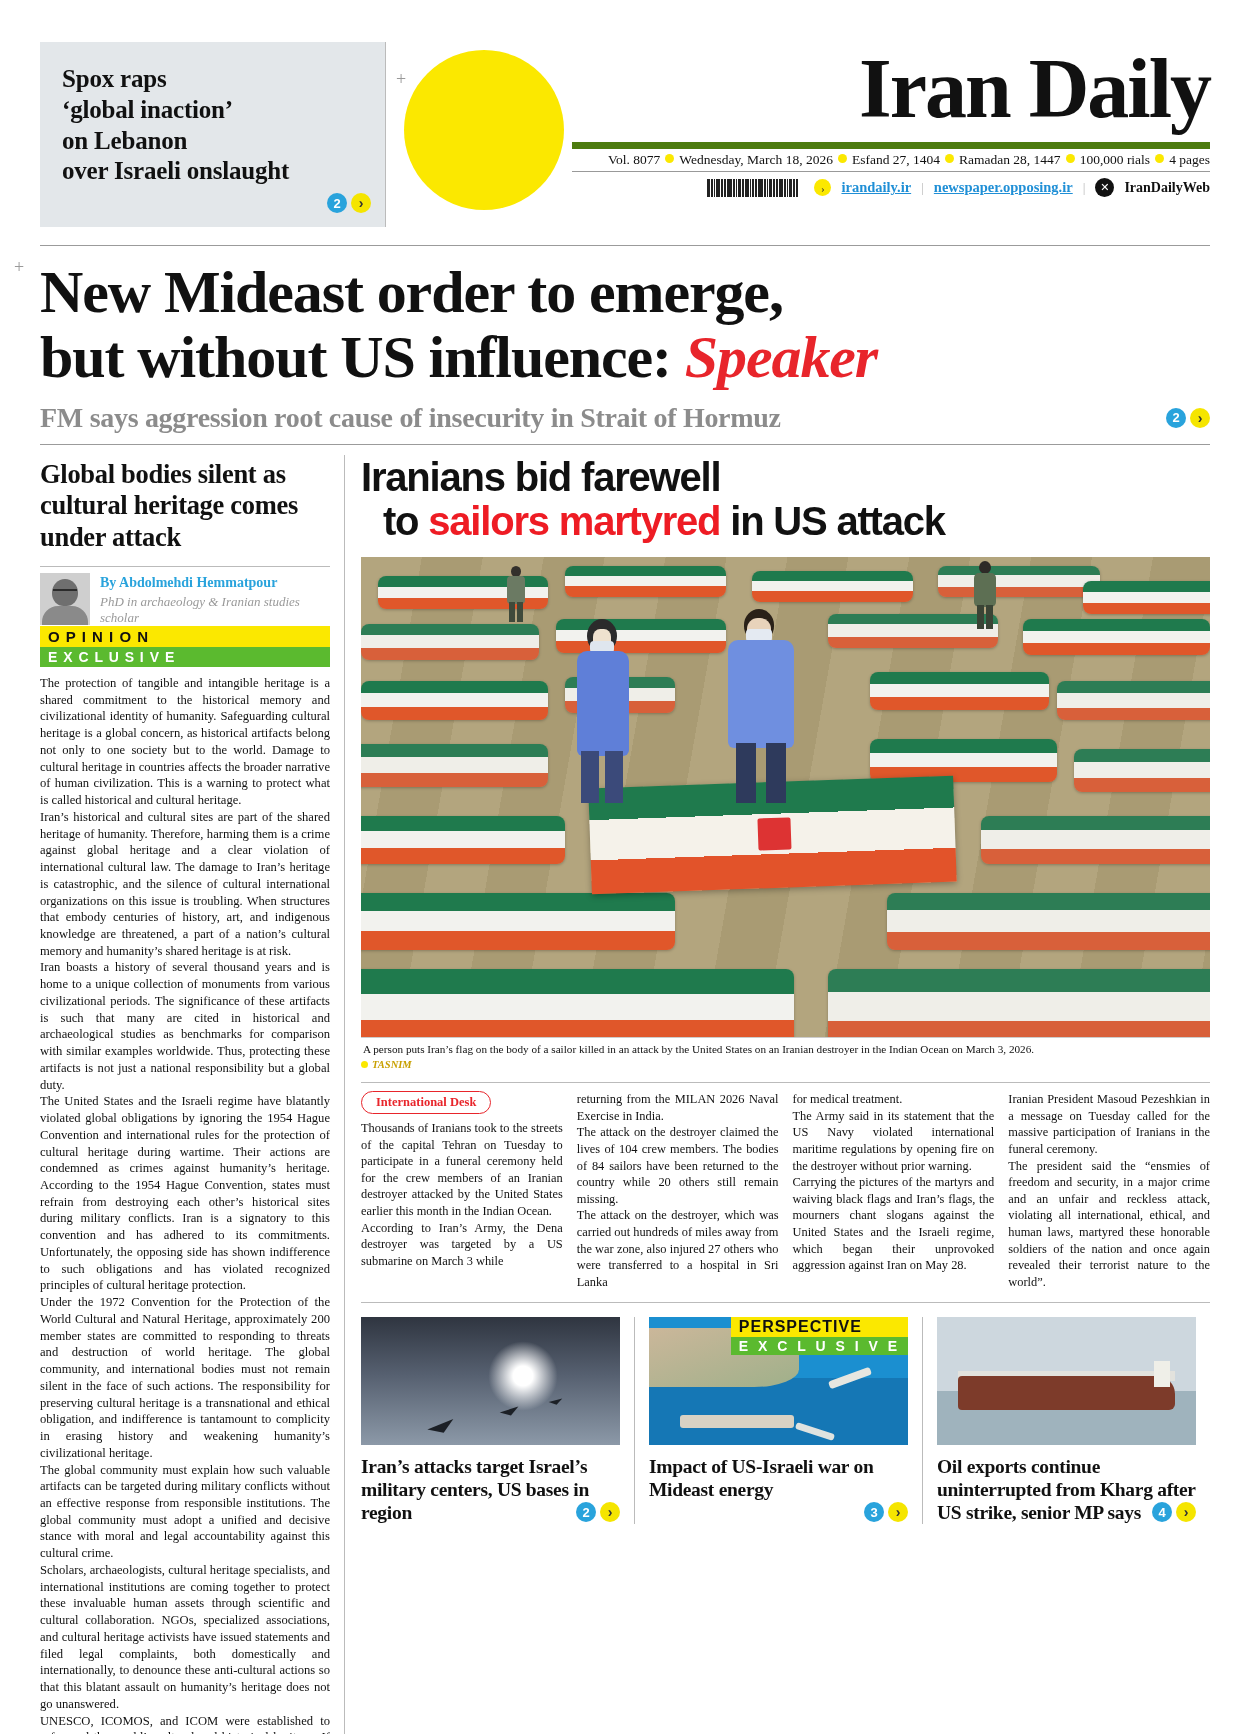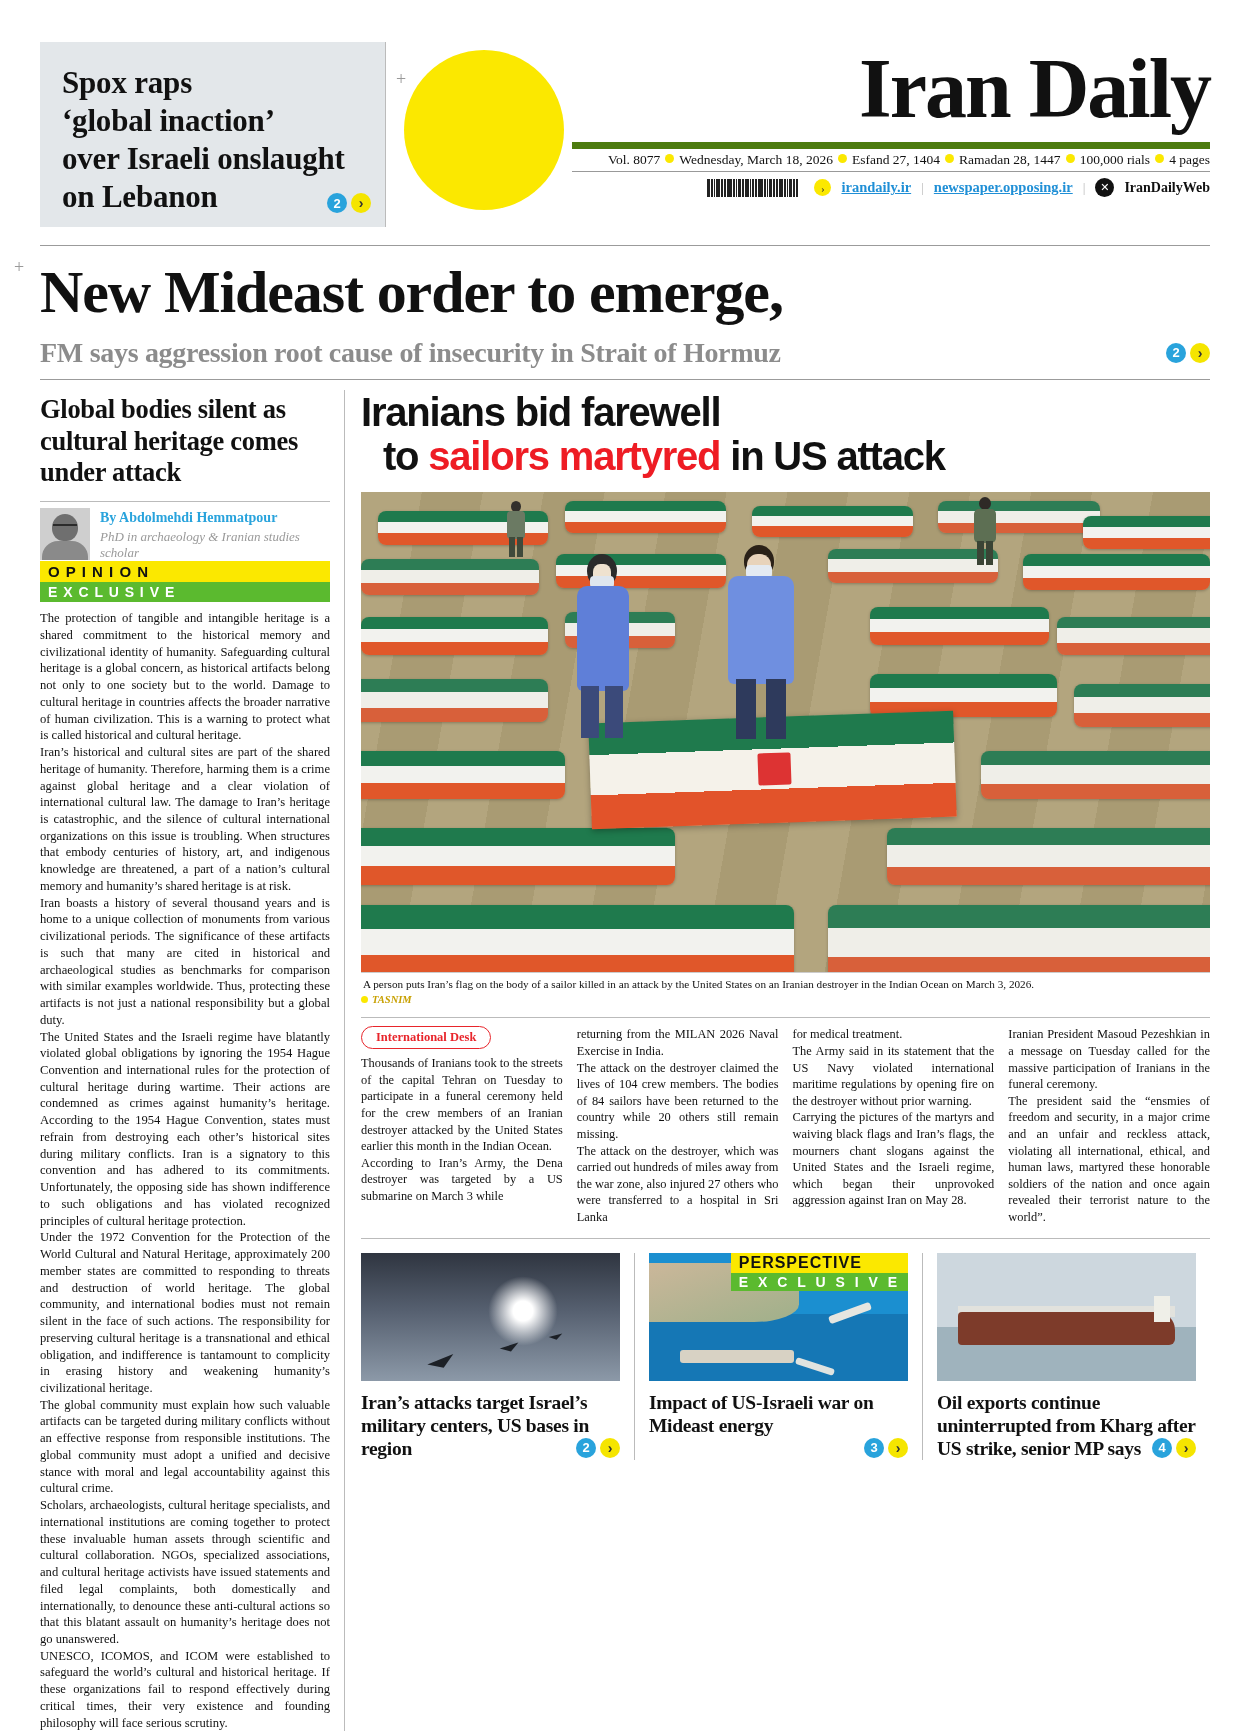--- a/index.html
+++ b/index.html
@@ -17,21 +17,21 @@
   .crop { position:absolute; color:#999; font-size:18px; line-height:1; }
 
   
   .header { display:flex; height:185px; margin-top:42px; }
   .teaser-box {
     width:345px; background:#e3e7ea; padding:22px 20px 0 22px;
     position:relative;
   }
   .teaser-box .t-text {
     font-family:"Liberation Serif", serif;
-    font-weight:bold; font-size:31px; line-height:1.23; letter-spacing:-0.2px;
+    font-weight:bold; font-size:25px; line-height:1.23; letter-spacing:-0.2px;
   }
   .pagebadge { display:inline-flex; align-items:center; gap:4px; }
   .circ {
     width:20px; height:20px; border-radius:50%;
     display:inline-flex; align-items:center; justify-content:center;
     font-family:"Liberation Sans", sans-serif; font-size:13px; font-weight:bold;
     color:#fff;
   }
   .circ.blue { background:#29a3dc; }
   .circ.yellow { background:#f5e500; color:#333; font-size:14px; }
@@ -189,22 +189,22 @@
 
   <div class="crop" style="left:396px;top:28px;">+</div>
   <div class="crop" style="left:14px;top:216px;">+</div>
 
   <div class="header">
 
     <div class="teaser-box">
       <div class="t-text">
         <div>Spox raps</div>
         <div>‘global inaction’</div>
+        <div>on Lebanon</div>
         <div>over Israeli onslaught</div>
-        <div>on Lebanon</div>
       </div>
       <div class="pagebadge teaser-badge">
         <span class="circ blue">2</span>
         <span class="circ yellow">›</span>
       </div>
     </div>
 
     <div class="masthead-wrap">
       <div class="sun"></div>
       <div class="mast-right">
@@ -252,20 +252,23 @@
           <span class="xicon">✕</span>
           <span class="xhandle">IranDailyWeb</span>
         </div>
       </div>
     </div>
   </div>
 
   <div class="rule-top"></div>
   <div class="bighead">
     <div>New Mideast order to emerge,</div>
+    <div>
+      <span>but without US influence: </span><span class="red">Speaker</span>
+    </div>
   </div>
   <div class="subhead">
     <span>FM says aggression root cause of insecurity in Strait of Hormuz</span>
     <span class="pagebadge">
       <span class="circ blue">2</span>
       <span class="circ yellow">›</span>
     </span>
   </div>
   <div class="rule-sub"></div>
 

